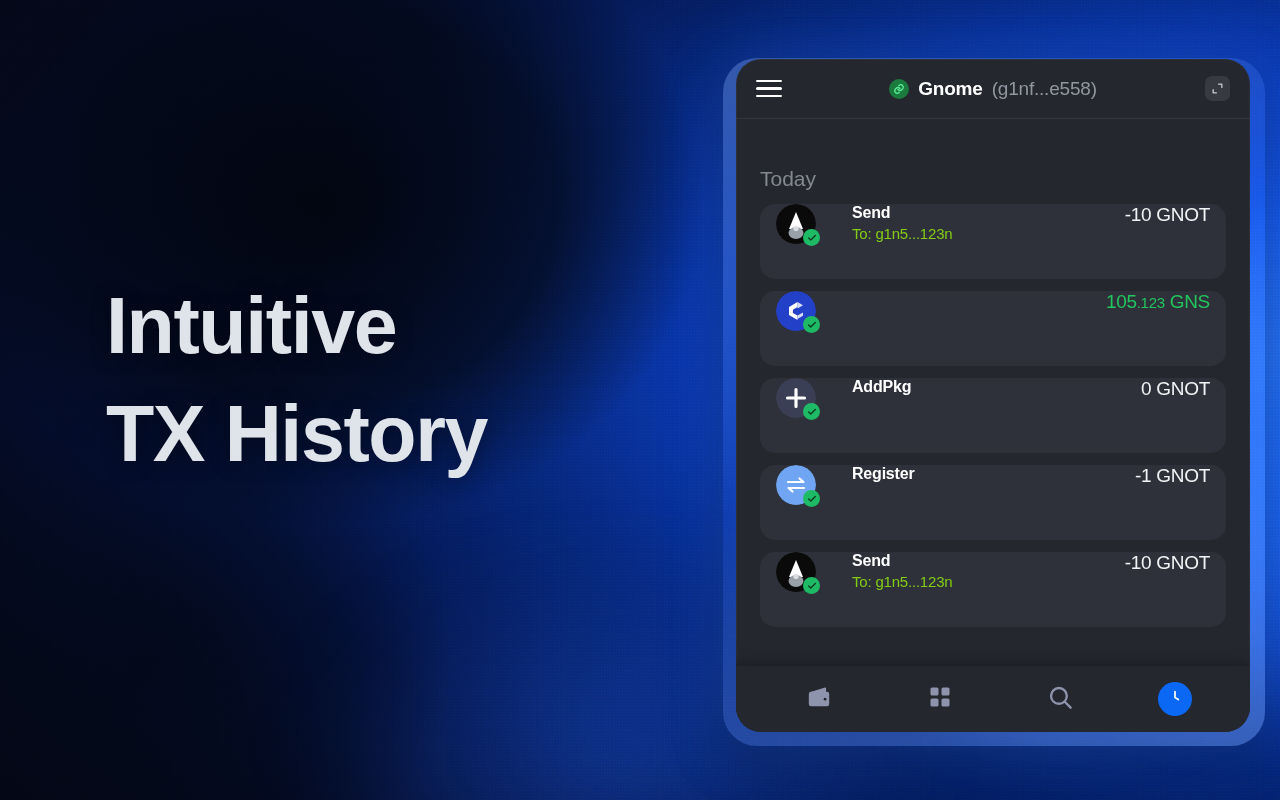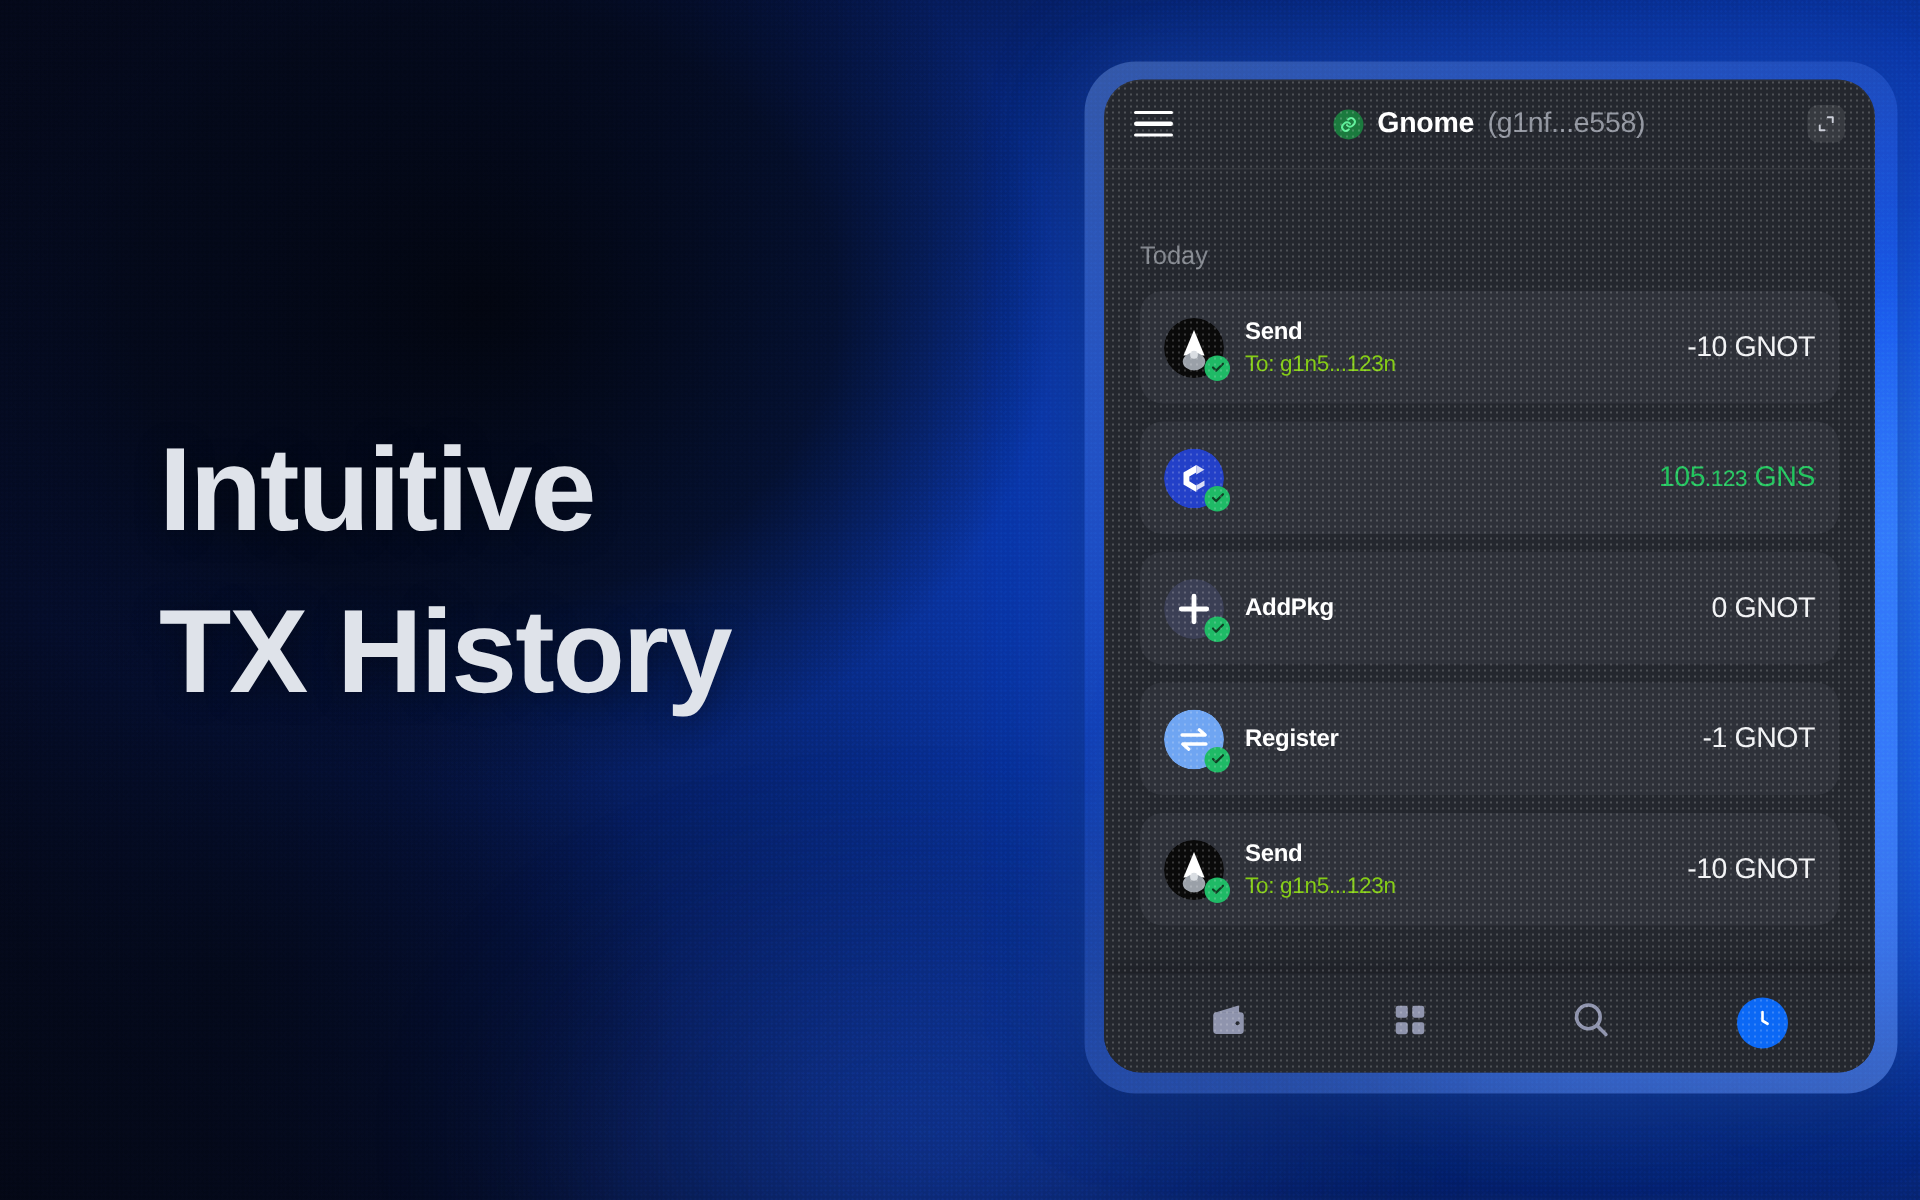--- a/index.html
+++ b/index.html
@@ -54,25 +54,25 @@
   #headline{
     position:absolute; left:106px; top:272px; width:620px;
     color:#dfe3ea;
     font-size:79px; line-height:108px; font-weight:700; letter-spacing:-1.4px;
     text-shadow:0 2px 20px rgba(0,0,0,.35);
   }
   #headline .l2{ display:block; }
 
   
   #phone{
-    position:absolute; left:723px; top:41px; width:542px; height:688px;
+    position:absolute; left:723px; top:58px; width:542px; height:688px;
     border-radius:34px;
     background:linear-gradient(150deg, rgba(116,160,240,.42), rgba(50,105,225,.20) 45%, rgba(130,175,255,.40));
     box-shadow:0 0 60px rgba(40,110,255,.40), 0 14px 50px rgba(0,0,0,.45);
-    padding:12px 15px 14px 13px;
+    padding:1px 15px 14px 13px;
   }
   .screen{
     width:100%; height:100%;
     border-radius:25px;
     background:#24272e;
     overflow:hidden;
     position:relative;
     box-shadow:inset 0 0 0 1px rgba(255,255,255,.04);
   }
   .scr-noise{
@@ -102,27 +102,27 @@
   .t-addr{ color:#9296a0; font-size:19px; font-weight:400; letter-spacing:-.2px; }
   .expand-btn{
     margin-left:auto; width:25px; height:25px; border-radius:7px;
     background:rgba(255,255,255,.09);
     display:flex; align-items:center; justify-content:center; cursor:pointer;
   }
 
   
   .content{ padding:22px 24px 0 24px; position:relative; z-index:2; }
   .page-title{ color:#fff; font-size:28px; font-weight:700; letter-spacing:-.5px; }
-  .day-label{ color:#84888f; font-size:17px; margin-top:26px; margin-bottom:13px; }
+  .day-label{ color:#84888f; font-size:21px; margin-top:26px; margin-bottom:13px; }
 
   .tx-list{ display:flex; flex-direction:column; gap:12px; }
   .tx-card{
     background:#2e3139; border-radius:15px;
-    height:75px; display:flex; align-items:center; padding:0 16px;
-    cursor:pointer; position:relative;
+    height:75px; display:flex; align-items:flex-start; padding:0 16px;
+    cursor:pointer; position:relative;gap:22px;
   }
   .tx-card.partial{ height:75px; }
   .av-wrap{ position:relative; width:40px; height:40px; flex:none; }
   .av{ width:40px; height:40px; border-radius:50%; overflow:hidden; display:block; }
   .chk{
     position:absolute; right:-4px; bottom:-2px; width:17px; height:17px;
     border-radius:50%; background:#1fba66; display:flex; align-items:center; justify-content:center;
   }
   .tx-mid{ margin-left:14px; display:flex; flex-direction:column; justify-content:center; }
   .tx-type{ color:#fff; font-size:16px; font-weight:700; letter-spacing:-.2px; }

